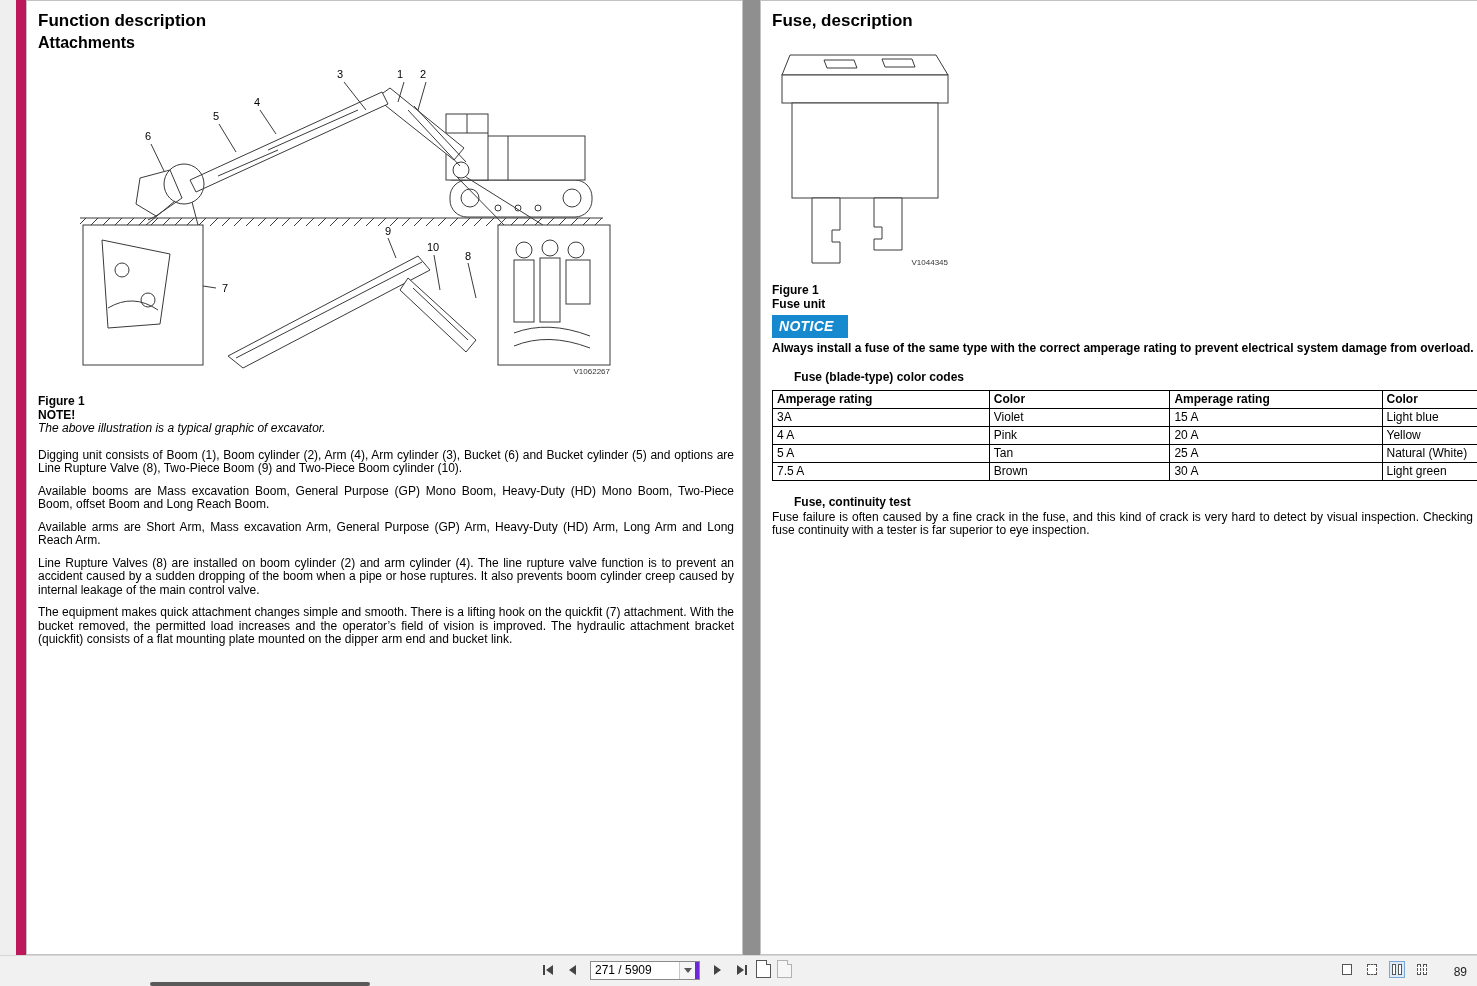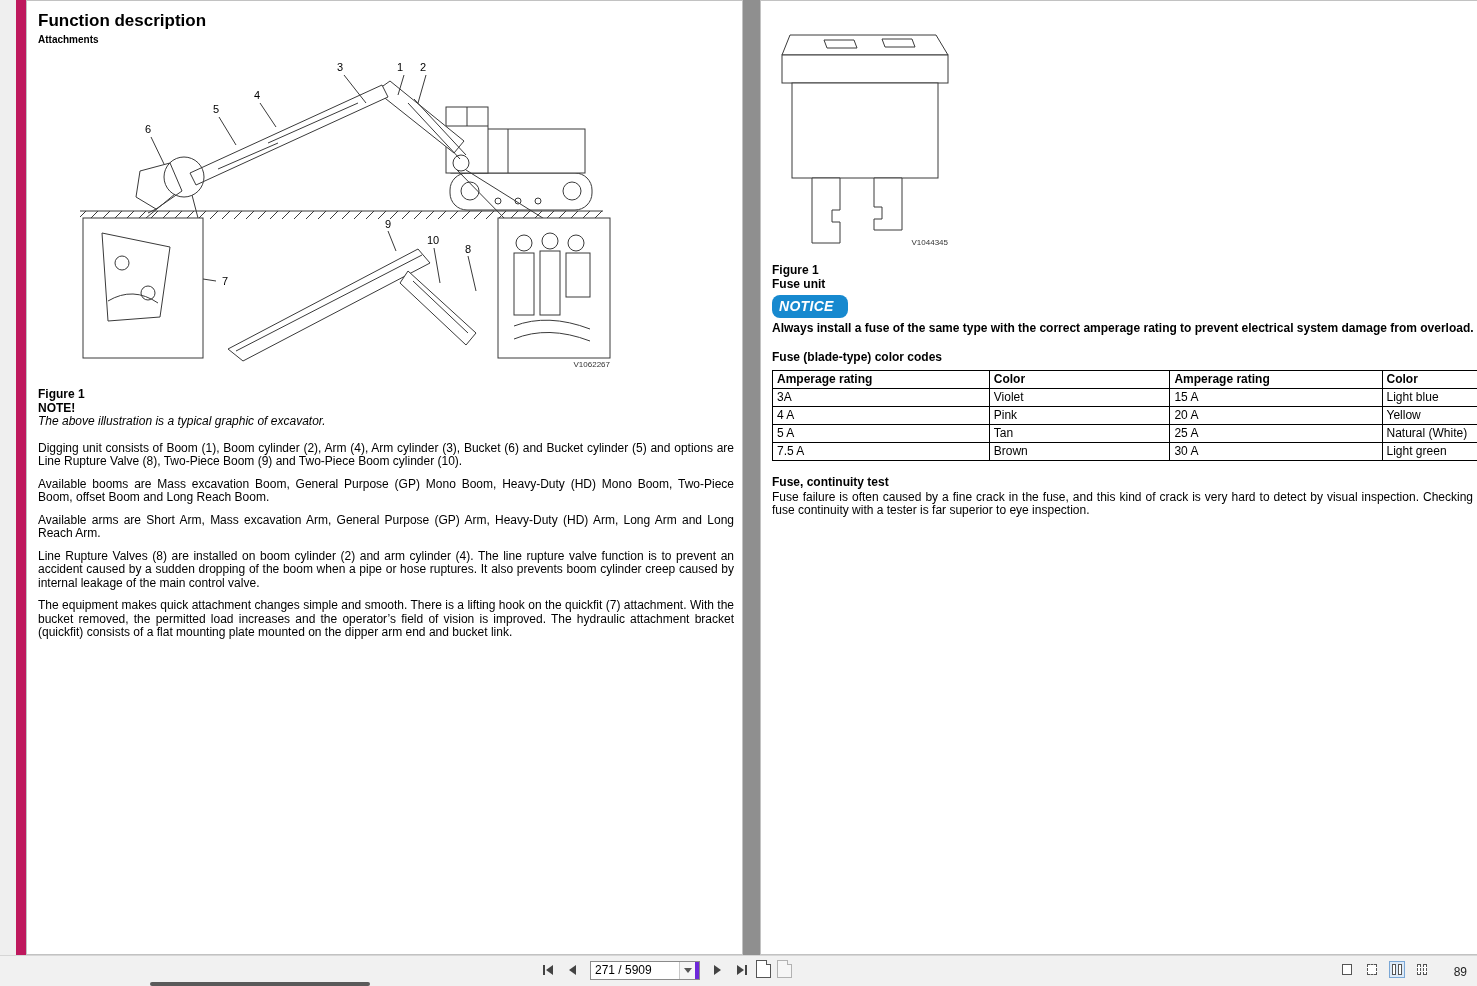--- a/index.html
+++ b/index.html
@@ -8,44 +8,44 @@
 
   .pages { position:absolute; top:0; left:16px; width:1477px; height:955px; background:#be185d; }
   .page-divider { position:absolute; top:0; left:727px; width:17px; height:955px; background:#8f8f8f; }
   .page { position:absolute; top:0; background:#ffffff; height:955px; border:1px solid #c2c2c2; overflow:hidden; }
   .page-left  { left:10px;  width:717px; }
   .page-right { left:744px; width:723px; }
 
   .page-inner { padding:10px 8px 0 11px; }
 
   h1.doc-title { font-size:17px; font-weight:bold; color:#000; margin-bottom:3px; }
-  .subheading { font-size:10px; font-weight:bold; margin-bottom:2px; }
+  .subheading { font-size:16px; font-weight:bold; margin-bottom:2px; }
 
   .figure-area { position:relative; margin:6px 0 14px 40px; }
   .figure-area svg { display:block; }
   .lineart { stroke:#3a3a3a; stroke-width:1; fill:none; }
   .lineart-fill { stroke:#3a3a3a; stroke-width:1; fill:#ffffff; }
   .callout { font-size:11px; fill:#000; font-family:"Liberation Sans",sans-serif; }
   .figcode { font-size:8px; fill:#333; font-family:"Liberation Sans",sans-serif; }
 
   .caption-block { margin-top:8px; }
   .bold12 { font-size:12px; font-weight:bold; line-height:14px; }
   .body-text { font-size:12px; line-height:13.5px; text-align:justify; margin-bottom:9px; }
   .body-text.nospace { margin-bottom:13px;font-style:italic; }
 
-  .notice-badge { display:inline-block; background:#1789cf; color:#ffffff; font-size:14px; font-weight:bold; font-style:italic; padding:3px 14px 4px 7px; margin:4px 0 4px; letter-spacing:.3px;border-radius:8px; }
+  .notice-badge { display:inline-block; background:#1789cf; color:#ffffff; font-size:14px; font-weight:bold; font-style:italic; padding:3px 14px 4px 7px; margin:4px 0 4px; letter-spacing:.3px; }
 
   table.fuse-table { border-collapse:collapse; width:818px; margin-top:6px; }
   table.fuse-table th, table.fuse-table td {
     border:1px solid #000; font-size:12px; padding:1px 4px 2px; text-align:left; height:17px;
   }
   table.fuse-table th { font-weight:bold; }
   .col-a { width:186px; } .col-b { width:155px; } .col-c { width:182px; } .col-d { width:178px; }
 
-  .section-gap { margin-top:14px; }
+  .section-gap { margin-top:14px;margin-left:22px; }
 
   
   .toolbar { position:absolute; left:0; bottom:0; width:1477px; height:31px; background:#f1f1f1; border-top:1px solid #d6d6d6; }
   .nav-group { position:absolute; left:538px; top:4px; display:flex; align-items:center; gap:4px; }
   .tb-btn { width:20px; height:20px; display:flex; align-items:center; justify-content:center; background:transparent; border:none; cursor:pointer; }
   .tb-btn svg { display:block; }
   .tb-btn polygon, .tb-btn rect { fill:#444; }
   .page-combo { display:flex; align-items:center; border:1px solid #8a8a8a; background:#6d28d9; height:19px; width:110px; margin:0 4px; }
   .page-combo input { border:none; outline:none; font-size:12px; font-family:"Liberation Sans",sans-serif; width:88px; height:17px; padding:0 4px; }
   .combo-caret { width:16px; height:17px; display:flex; align-items:center; justify-content:center; border-left:1px solid #c8c8c8; cursor:pointer; background:#f5f5f5; }
@@ -176,20 +176,21 @@
       <p class="body-text">Available arms are Short Arm, Mass excavation Arm, General Purpose (GP) Arm, Heavy-Duty (HD) Arm, Long Arm and Long Reach Arm.</p>
       <p class="body-text">Line Rupture Valves (8) are installed on boom cylinder (2) and arm cylinder (4). The line rupture valve function is to prevent an accident caused by a sudden dropping of the boom when a pipe or hose ruptures. It also prevents boom cylinder creep caused by internal leakage of the main control valve.</p>
       <p class="body-text">The equipment makes quick attachment changes simple and smooth. There is a lifting hook on the quickfit (7) attachment. With the bucket removed, the permitted load increases and the operator’s field of vision is improved. The hydraulic attachment bracket (quickfit) consists of a flat mounting plate mounted on the dipper arm end and bucket link.</p>
     </div>
   </div>
 
   <div class="page-divider"></div>
 
   <div class="page page-right">
     <div class="page-inner">
+      <h1 class="doc-title">Fuse, description</h1>
 
       <div class="figure-area" style="margin:14px 0 10px 6px;">
         <svg width="185" height="228" viewBox="0 0 185 228">
 
           <polygon class="lineart-fill" points="12,10 158,10 170,30 4,30"></polygon>
           <rect class="lineart-fill" x="4" y="30" width="166" height="28"></rect>
           <polygon class="lineart" points="46,15 76,15 79,23 49,23"></polygon>
           <polygon class="lineart" points="104,14 134,14 137,22 107,22"></polygon>
 
           <rect class="lineart-fill" x="14" y="58" width="146" height="95"></rect>

